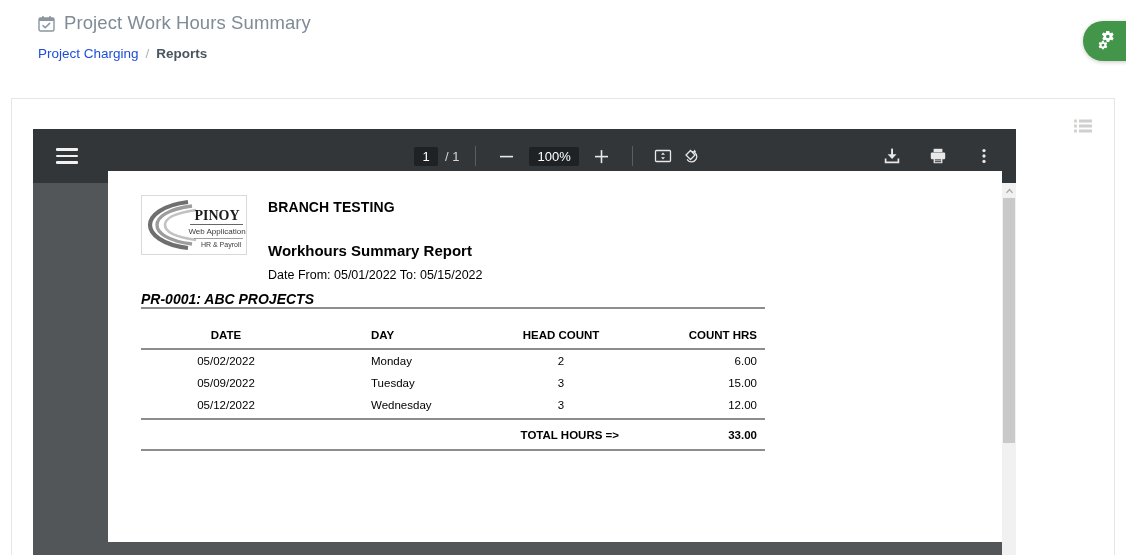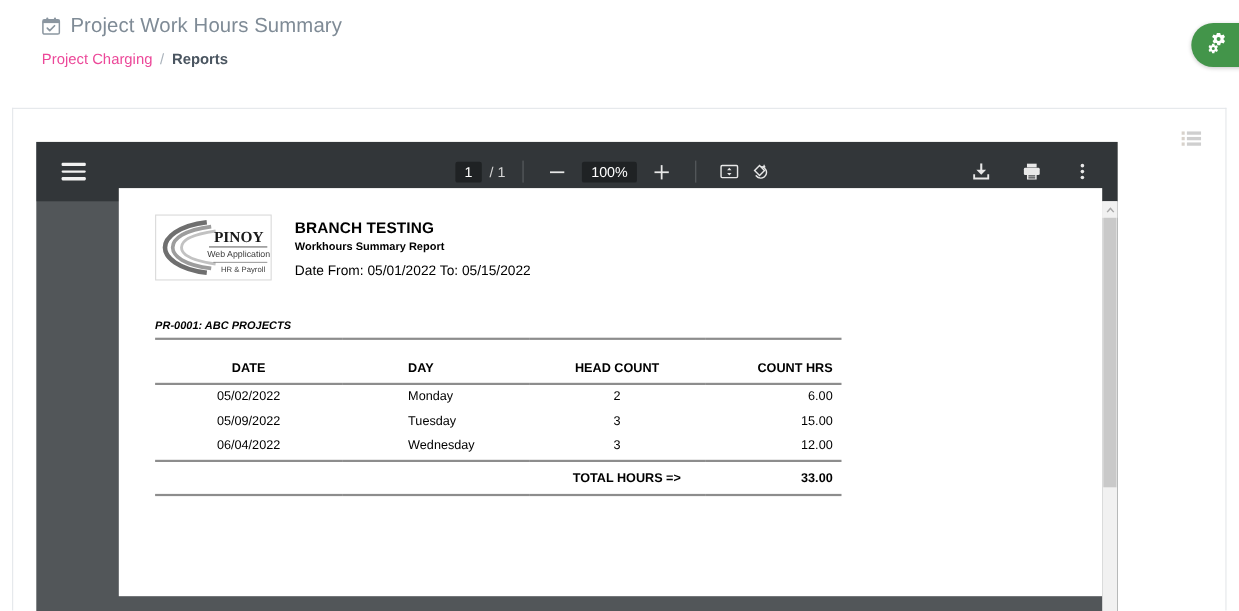--- a/index.html
+++ b/index.html
@@ -9,21 +9,21 @@
     font-family: "Liberation Sans", sans-serif;
     overflow: hidden;
   }
 
   
   .page-header { position: absolute; left: 16px; top: 0; width: 908px; height: 86px; background: #ffffff; }
   .title-row { position: absolute; left: 22px; top: 12px; display: flex; align-items: center; gap: 9px; }
   .cal-icon { width: 17px; height: 17px; position: relative; display: block; }
   .title-text { font-size: 18.5px; color: #7f8b96; font-weight: 400; letter-spacing: .1px; white-space: nowrap; }
   .breadcrumb { position: absolute; left: 22px; top: 46px; font-size: 13.5px; color: #7f8b96; display: flex; align-items: center; gap: 7px; }
-  .bc-link { color: #ec4899; text-decoration: none; }
+  .bc-link { color: #1d4ed8; text-decoration: none; }
   .bc-sep { color: #a9b2bb; }
   .bc-current { color: #4a5560; font-weight: bold; }
 
   
   .fab {
     position: absolute; left: 1083px; top: 21px;
     width: 86px; height: 40px;
     background: #43954a; border-radius: 20px;
     display: flex; align-items: center; justify-content: flex-start;
     padding-left: 13px;
@@ -77,26 +77,26 @@
   .pdf-page {
     position: absolute; left: 75px; top: 42px;
     width: 894px; height: 371px;
     background: #ffffff;
   }
 
   .doc-header { position: absolute; left: 33px; top: 24px; display: flex; align-items: flex-start; gap: 21px; }
   .logo-box { width: 106px; height: 60px; border: 1px solid #d9d9d9; background: #fff; position: relative; overflow: hidden; }
   .doc-titles { padding-top: 4px; }
   .doc-org { font-size: 14px; font-weight: bold; color: #000; font-family: "Liberation Sans", sans-serif; letter-spacing: .1px; }
-  .doc-sub { font-size: 10px; font-weight: bold; color: #000; margin-top: 4px; }
+  .doc-sub { font-size: 15px; font-weight: bold; color: #000; margin-top: 27px; }
   .doc-dates { font-size: 12.5px; color: #000; margin-top: 9px; }
 
   .proj-label {
     position: absolute; left: 33px; top: 120px;
-    font-size: 10px; font-weight: bold; font-style: italic; color: #000;
+    font-size: 14px; font-weight: bold; font-style: italic; color: #000;
   }
 
   .rpt-table { position: absolute; left: 33px; top: 136px; width: 624px; border-collapse: collapse; }
   .rpt-table th {
     font-size: 11.5px; font-weight: bold; color: #000; padding: 20px 0 7px;
     border-top: 2px solid #8d8d8d; border-bottom: 2px solid #8d8d8d;
   }
   .rpt-table td { font-size: 11.5px; color: #000; padding: 5px 0; }
   .c-date { width: 170px; text-align: center; }
   .c-day  { width: 170px; text-align: left; padding-left: 60px !important; }
@@ -283,21 +283,21 @@
             <td class="c-head">2</td>
             <td class="c-hrs">6.00</td>
           </tr>
           <tr>
             <td class="c-date">05/09/2022</td>
             <td class="c-day">Tuesday</td>
             <td class="c-head">3</td>
             <td class="c-hrs">15.00</td>
           </tr>
           <tr>
-            <td class="c-date">06/04/2022</td>
+            <td class="c-date">05/12/2022</td>
             <td class="c-day">Wednesday</td>
             <td class="c-head">3</td>
             <td class="c-hrs">12.00</td>
           </tr>
         </tbody>
         <tfoot>
           <tr>
             <td></td>
             <td></td>
             <td class="total-label" colspan="1">TOTAL HOURS =&gt;</td>

